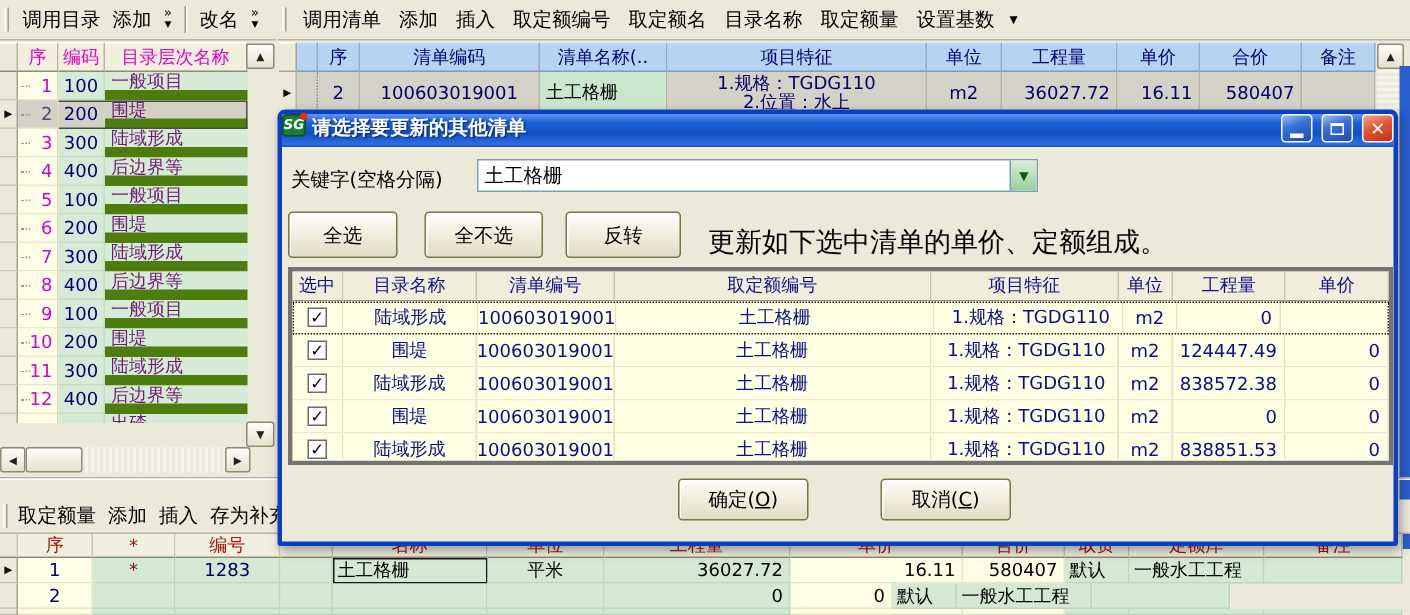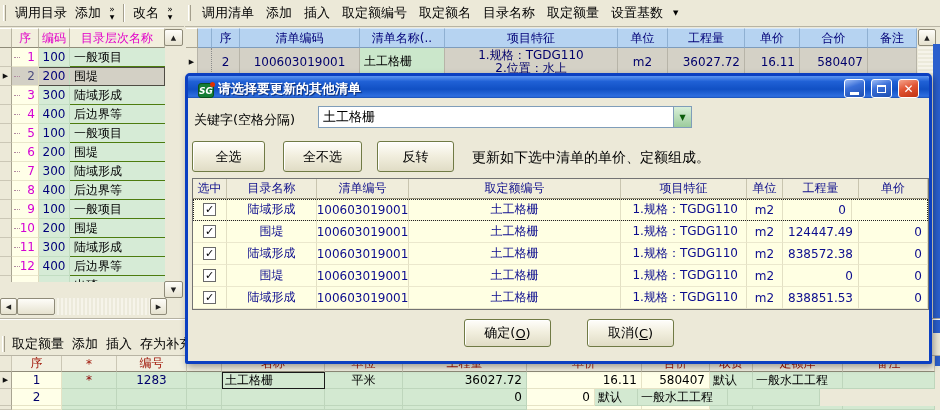--- a/index.html
+++ b/index.html
@@ -26,21 +26,21 @@
 .lhead{display:flex;height:20px}
 .lh{justify-content:center;background:#f2efdd;color:#e200c8;border-right:1px solid #b9b5a2;border-bottom:1px solid #8f8b79;border-top:1px solid #fff}
 .lh.indh{background:#ece9d8}
 .lrow{display:flex;height:19px}
 .lbody{display:flex;flex:1;height:100%}
 .lrow.sel .lbody{outline:1px solid #4f4c44;outline-offset:-1px}
 .l-ind{width:12px;background:#ece9d8;border-right:1px solid #a8a492;border-bottom:1px solid #cbc7b6;justify-content:center;font-size:7px;color:#111}
 .l-seq{width:27px;background:#ffffe8;color:#d400d4;justify-content:flex-end;padding-right:3px;border-right:1px solid #dedbbd;border-bottom:1px solid #e9e6ca;position:relative}
 .l-seq::before{content:"";position:absolute;left:2px;top:9px;width:6px;border-top:1px dotted #b088a0}
 .l-code{width:31px;background:#d6ebd6;color:#00007a;justify-content:center;border-right:1px solid #c2ddc2;border-bottom:1px solid #c2ddc2}
-.l-name{width:95px;background:#d6ebd6;color:#000000;padding-left:4px;border-bottom:1px solid #4d7c0f}
+.l-name{width:95px;background:#d6ebd6;color:#701a75;padding-left:4px;border-bottom:7px solid #4d7c0f}
 .lrow.sel .l-seq{background:#d3d0c5;color:#4c4c7e}
 .lrow.sel .l-code,.lrow.sel .l-name{background:#d3d0c5}
 .lpart{height:6px;overflow:hidden}
 .lpart .inner{height:19px;display:flex}
 
 .mhead{display:flex;height:20px}
 .mh{background:#b6d3f1;color:#000078;justify-content:center;border-right:1px solid #8fb0d2;border-bottom:1px solid #7e9cbc;border-top:1px solid #d8e8fa}
 .mh.indh{background:#ece9d8;border-right:1px solid #a8a492;border-bottom:1px solid #a8a492;border-top:1px solid #fff}
 .mrow{display:flex;height:25px;overflow:hidden}
 .mc{background:#d4d1c6;border-right:1px solid #b7b4a8;border-bottom:1px solid #b7b4a8;color:#00006b;justify-content:center;height:28px}
@@ -56,37 +56,37 @@
 .brow{display:flex;height:17px}
 .brow.part{height:4px;overflow:hidden}
 .b-ind{width:12px;background:#ece9d8;border-right:1px solid #a8a492;border-bottom:1px solid #c9c5b4;justify-content:center;font-size:7px;color:#111}
 .bg-g{background:#d3e9d1;border-right:1px solid #bed6bc;border-bottom:1px solid #bed6bc}
 .bg-c{background:#ffffe8;border-right:1px solid #e6e3c6;border-bottom:1px solid #e6e3c6}
 .b-focus{outline:1px solid #1a1a1a;outline-offset:-1px}
 
 #dlg{left:185px;top:73px;width:747px;height:291px;border:3px solid #0b3fc1;border-radius:5px 5px 2px 2px;
  background:#ece9d8;box-shadow:2px 3px 7px rgba(0,0,0,.35);z-index:10}
 .dtitle{height:22px;background:linear-gradient(180deg,#5d96f2,#2061d6 25%,#1150c4 60%,#2e6ee0 92%,#1a4fb4);
- display:flex;align-items:flex-end;padding:0 10px;gap:4px;border-radius:2px 2px 0 0}
+ display:flex;align-items:flex-start;padding:0 0;gap:4px;border-radius:2px 2px 0 0}
 .dicon{width:16px;height:15px;background:#157d35;border:1px solid #0a4f1f;border-radius:3px;color:#fff;
  font-size:9px;font-weight:bold;font-style:italic;display:flex;align-items:center;justify-content:center;position:relative;flex:0 0 auto}
 .dicon::after{content:"";position:absolute;right:-2px;top:-2px;width:5px;height:5px;background:#e03000;border-radius:50%}
 .dtxt{color:#fff;font-weight:bold;font-size:13px;text-shadow:1px 1px 1px #0a2a70;flex:1;overflow:hidden;white-space:nowrap}
 .wb{width:21px;height:19px;border:1px solid #fff;border-radius:3px;display:flex;align-items:center;justify-content:center;margin-left:2px;flex:0 0 auto}
 .wb.minb,.wb.maxb{background:linear-gradient(160deg,#9dbdf7,#3a6fd8 40%,#1e4fb0)}
 .wb.closeb{background:linear-gradient(160deg,#f4a58e,#e25635 45%,#c03212);color:#fff;font-size:12px;font-weight:bold}
 .minglyph{width:9px;height:3px;background:#fff;margin-top:9px}
 .maxglyph{width:9px;height:8px;border:1px solid #fff;border-top:2px solid #fff}
 .dbody{position:relative;height:263px}
 .xp{background:linear-gradient(180deg,#fffefb,#f2efdf 45%,#e0dcc5);border:1px solid #707a45;border-radius:3px;
  display:flex;align-items:center;justify-content:center;color:#000;font-size:13px;box-shadow:inset 1px 1px 0 #fff}
 .combo{background:#fff;border:1px solid #7f9db9;display:flex;align-items:stretch}
 .combo .txt{flex:1;padding-left:4px;font-size:13px;display:flex;align-items:center;overflow:hidden;white-space:nowrap}
 .combo .drop{width:18px;background:linear-gradient(#d9efd9,#9ccc9c);border-left:1px solid #7f9db9;display:flex;align-items:center;justify-content:center;color:#0c5c0c;font-size:8px}
-.dtable{border:1px solid #737373;background:#ffffe3;overflow:hidden}
+.dtable{border:3px solid #737373;background:#ffffe3;overflow:hidden}
 .drow{display:flex;height:22px}
 .drow.hd{height:20px}
 .drow.focus{outline:1px dotted #222;outline-offset:-1px}
 .dh{background:#f0eddb;color:#10108c;justify-content:center;border-right:1px solid #c9c5af;border-bottom:1px solid #98947e}
 .dc{background:#ffffe3;color:#0c0c8e;border-right:1px solid #e3e0c4;border-bottom:1px solid #ebe8cd;justify-content:center}
 .cb{width:13px;height:13px;background:#fff;border:1px solid #6a6a6a;display:flex;align-items:center;justify-content:center;font-size:11px;font-weight:bold;color:#000;line-height:1}
 
 .w12{width:12px}.w14{width:14px}.w27{width:27px}.w28{width:28px}.w31{width:31px}.w35{width:35px}
 .w43{width:43px}.w49{width:49px}.w50{width:50px}.w55{width:55px}.w68{width:68px}.w70{width:70px}
 .w77{width:77px}.w78{width:78px}.w85{width:85px}.w90{width:90px}.w92{width:92px}.w95{width:95px}
@@ -376,21 +376,21 @@
     </div>
     <div class="dbody">
       <span class="ab" style="left:6px;top:13px;font-size:13px">关键字(空格分隔)</span>
       <div class="combo ab" style="left:130px;top:8px;width:374px;height:22px">
         <span class="txt">土工格栅</span>
         <span class="drop">▼</span>
       </div>
       <div class="xp ab" style="left:95px;top:43px;width:79px;height:31px">全不选</div>
       <div class="xp ab" style="left:4px;top:43px;width:73px;height:31px">全选</div>
       <div class="xp ab" style="left:189px;top:43px;width:77px;height:31px">反转</div>
-      <span class="ab" style="left:284px;top:51px;font-size:14px">更新如下选中清单的单价、定额组成。</span>
+      <span class="ab" style="left:284px;top:51px;font-size:18px">更新如下选中清单的单价、定额组成。</span>
 
       <div class="dtable ab" style="left:4px;top:80px;width:737px;height:132px">
         <div class="drow hd">
           <span class="cell dh dw34">选中</span>
           <span class="cell dh dw90">目录名称</span>
           <span class="cell dh dw92">清单编号</span>
           <span class="cell dh dw212">取定额编号</span>
           <span class="cell dh dw126">项目特征</span>
           <span class="cell dh dw36">单位</span>
           <span class="cell dh dw76">工程量</span>
@@ -460,21 +460,21 @@
           <span class="cell dc dw90">陆域形成</span>
           <span class="cell dc dw92">100603019001</span>
           <span class="cell dc dw212">土工格栅</span>
           <span class="cell dc padr8 dw126">1.规格：TGDG110</span>
           <span class="cell dc dw36">m2</span>
           <span class="cell dc padr5 dw76">838851.53</span>
           <span class="cell dc padr5 dw69">0</span>
         </div>
       </div>
 
-      <div class="xp ab" style="left:276px;top:221px;width:87px;height:28px">
+      <div class="xp ab" style="left:264px;top:221px;width:87px;height:28px">
           <span>确定(</span>
           <u>O</u>
           <span>)</span>
         </div>
       <div class="xp ab" style="left:399px;top:221px;width:87px;height:28px">
           <span>取消(</span>
           <u>C</u>
           <span>)</span>
         </div>
     </div>

